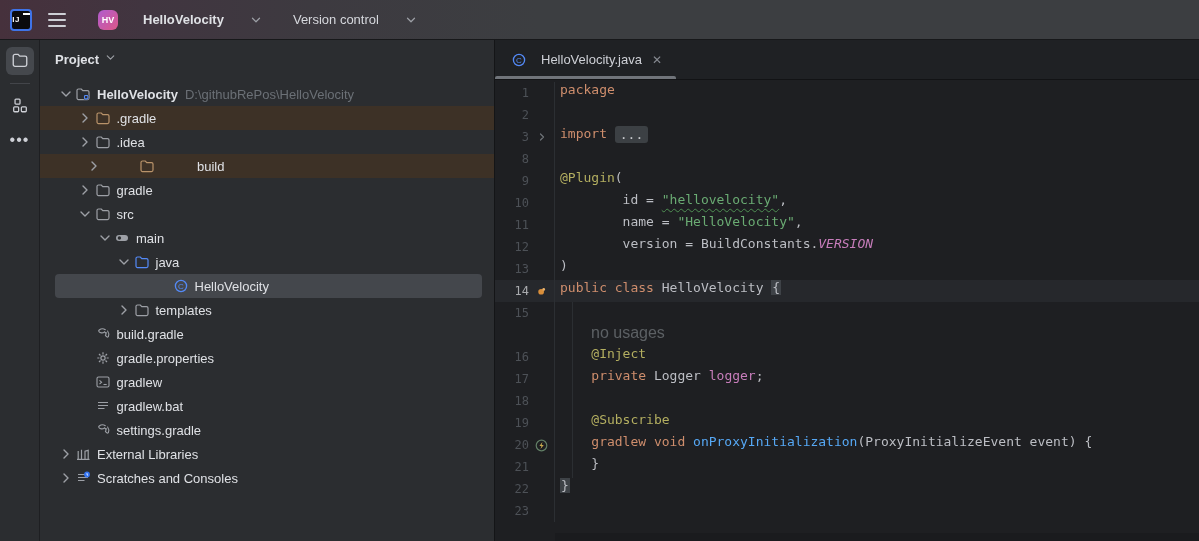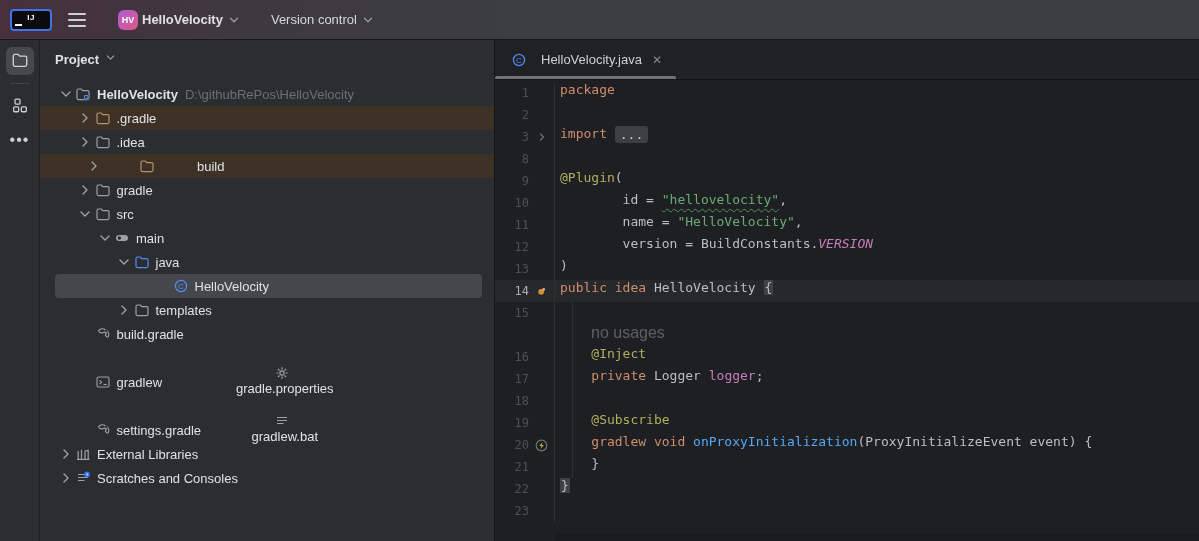--- a/index.html
+++ b/index.html
@@ -4,27 +4,27 @@
 <style>
   * { box-sizing: border-box; margin: 0; padding: 0; }
   html,body { width:1199px; height:541px; overflow:hidden; background:#1e1f22; }
   body { font-family:"Liberation Sans", sans-serif; font-size:13px; color:#dfe1e5; }
   .app { width:1199px; height:541px; display:flex; flex-direction:column; }
 
   
   .header { height:40px; flex:0 0 40px; display:flex; align-items:center;
     background:linear-gradient(90deg,#46313c 0%,#413540 12%,#3d3a40 26%,#3c3e41 45%,#3c3e41 100%);
     border-bottom:1px solid #17181a; padding-left:10px; }
-  .ij-logo { width:42px; height:22px; border:2px solid #3f74e8; border-radius:4px; background:#0b0b0e;
-    display:flex; flex-direction:column; align-items:center; justify-content:center; margin-right:16px; }
+  .ij-logo { width:22px; height:22px; border:2px solid #3f74e8; border-radius:4px; background:#0b0b0e;
+    display:flex; flex-direction:row; align-items:center; justify-content:center; margin-right:16px; }
   .ij-logo .ij-t { font-size:8px; font-weight:bold; color:#fff; letter-spacing:.5px; line-height:8px; }
   .ij-logo .ij-u { width:7px; height:2px; background:#fff; margin-top:2px; align-self:flex-start; margin-left:3px; }
   .burger { width:24px; height:24px; display:flex; flex-direction:column; justify-content:center; gap:4px; margin-right:18px; cursor:pointer; }
   .burger i { display:block; height:2px; width:18px; background:#ced0d6; border-radius:1px; }
-  .widget { display:flex; align-items:center; gap:4px; padding:4px 8px; border-radius:6px; cursor:pointer; margin-right:14px; }
+  .widget { display:flex; align-items:center; gap:25px; padding:4px 8px; border-radius:6px; cursor:pointer; margin-right:14px; }
   .hv-badge { width:20px; height:20px; border-radius:6px; background:linear-gradient(135deg,#b45bc8 10%,#d9588f 90%);
     color:#fff; font-size:9px; font-weight:bold; display:flex; align-items:center; justify-content:center; }
   .widget .wlabel { color:#dfe1e5; font-weight:600; }
   .widget .wlabel2 { color:#d6d8dd; font-weight:400; }
   .chev16 svg { display:block; }
 
   
   .main { flex:1; display:flex; min-height:0; }
 
   
@@ -280,42 +280,42 @@
           <div class="trow" style="padding-left: 35.5px;">
             <span class="chev"></span>
             <span class="ic">
               <svg width="16" height="16" viewBox="0 0 16 16">
                 <path d="M12.6 5c1.1 1.5 1.5 3.6.8 5.5-.2.6-1 .8-1.5.3l-1.2-1c-.4-.3-.4-.9 0-1.2.5-.4.5-1.1.1-1.5L9.5 5.8c-1.9 1.8-4.4 1.1-5.5-.2-.4-.5-.3-1.2.2-1.6 1.8-1.4 4.3-1.5 6.1-.3" fill="none" stroke="#9da0a6" stroke-width="1.1" stroke-linecap="round"></path>
                 <circle cx="11" cy="6.8" r=".8" fill="#9da0a6"></circle>
               </svg>
             </span>
             <span class="tlabel">build.gradle</span>
           </div>
-          <div class="trow" style="padding-left: 35.5px; flex-direction: column;">
+          <div class="trow" style="padding-left: 35.5px;">
             <span class="chev"></span>
             <span class="ic">
               <svg width="16" height="16" viewBox="0 0 16 16">
                 <circle cx="8" cy="8" r="2.1" fill="none" stroke="#9da0a6" stroke-width="1.2"></circle>
                 <path d="M8 2.3v2.1M8 11.6v2.1M2.3 8h2.1M11.6 8h2.1M4 4l1.5 1.5M10.5 10.5L12 12M12 4l-1.5 1.5M5.5 10.5L4 12" stroke="#9da0a6" stroke-width="1.2"></path>
               </svg>
             </span>
             <span class="tlabel">gradle.properties</span>
           </div>
           <div class="trow" style="padding-left: 35.5px;">
             <span class="chev"></span>
             <span class="ic">
               <svg width="16" height="16" viewBox="0 0 16 16">
                 <rect x="2" y="3" width="12" height="10" rx="1.5" fill="none" stroke="#9da0a6" stroke-width="1.1"></rect>
                 <path d="M4.5 6.3l2.1 1.9-2.1 1.9" fill="none" stroke="#9da0a6" stroke-width="1.1"></path>
                 <path d="M8.5 10.5h3.2" stroke="#9da0a6" stroke-width="1.1"></path>
               </svg>
             </span>
             <span class="tlabel">gradlew</span>
           </div>
-          <div class="trow" style="padding-left: 35.5px; flex-direction: column;">
+          <div class="trow" style="padding-left: 35.5px;">
             <span class="chev"></span>
             <span class="ic">
               <svg width="16" height="16" viewBox="0 0 16 16">
                 <path d="M3 4.5h10M3 7.5h10M3 10.5h6.5" stroke="#9da0a6" stroke-width="1.2"></path>
               </svg>
             </span>
             <span class="tlabel">gradlew.bat</span>
           </div>
           <div class="trow" style="padding-left: 35.5px;">
             <span class="chev"></span>
@@ -381,21 +381,21 @@
                 </svg></span><span class="ctext"><span class="kw">import</span><span class="pl"> </span><span class="fold">...</span></span></div>
             <div class="crow"><span class="lnum">8</span><span class="gslot"></span><span class="ctext"></span></div>
             <div class="crow"><span class="lnum">9</span><span class="gslot"></span><span class="ctext"><span class="ann">@Plugin</span><span class="pl">(</span></span></div>
             <div class="crow"><span class="lnum">10</span><span class="gslot"></span><span class="ctext"><span class="pl">        id = </span><span class="strerr">"hellovelocity"</span><span class="pl">,</span></span></div>
             <div class="crow"><span class="lnum">11</span><span class="gslot"></span><span class="ctext"><span class="pl">        name = </span><span class="str">"HelloVelocity"</span><span class="pl">,</span></span></div>
             <div class="crow"><span class="lnum">12</span><span class="gslot"></span><span class="ctext"><span class="pl">        version = BuildConstants.</span><span class="cnst">VERSION</span></span></div>
             <div class="crow"><span class="lnum">13</span><span class="gslot"></span><span class="ctext"><span class="pl">)</span></span></div>
             <div class="crow caret"><span class="lnum cur" style="color: rgb(169, 171, 174);">14</span><span class="gslot"><svg width="11" height="11" viewBox="0 0 12 12">
                   <circle cx="5.6" cy="6.3" r="3.1" fill="#d98e3a"></circle>
                   <circle cx="8.4" cy="3.7" r="1.5" fill="#e8b06a"></circle>
-                </svg></span><span class="ctext"><span class="kw">public idea</span><span class="pl"> HelloVelocity </span><span class="brace">{</span></span></div>
+                </svg></span><span class="ctext"><span class="kw">public class</span><span class="pl"> HelloVelocity </span><span class="brace">{</span></span></div>
             <div class="crow"><span class="lnum">15</span><span class="gslot"></span><span class="ctext"></span></div>
             <div class="crow"><span class="lnum"></span><span class="gslot"></span><span class="ctext"><span class="inlay" style="margin-left: 31px;">no usages</span></span></div>
             <div class="crow"><span class="lnum">16</span><span class="gslot"></span><span class="ctext"><span class="pl">    </span><span class="ann">@Inject</span></span></div>
             <div class="crow"><span class="lnum">17</span><span class="gslot"></span><span class="ctext"><span class="pl">    </span><span class="kw">private</span><span class="pl"> Logger </span><span class="field">logger</span><span class="pl">;</span></span></div>
             <div class="crow"><span class="lnum">18</span><span class="gslot"></span><span class="ctext"></span></div>
             <div class="crow"><span class="lnum">19</span><span class="gslot"></span><span class="ctext"><span class="pl">    </span><span class="ann">@Subscribe</span></span></div>
             <div class="crow"><span class="lnum">20</span><span class="gslot"><svg width="13" height="13" viewBox="0 0 13 13">
                   <circle cx="6.5" cy="6.5" r="5.3" fill="none" stroke="#627f66" stroke-width="1.2"></circle>
                   <path d="M7.4 2.9L4.4 7h2l-.9 3.1L8.8 6H6.7z" fill="#c7a94d"></path>
                 </svg></span><span class="ctext"><span class="pl">    </span><span class="kw">gradlew void</span><span class="pl"> </span><span class="method">onProxyInitialization</span><span class="pl">(ProxyInitializeEvent event) {</span></span></div>

